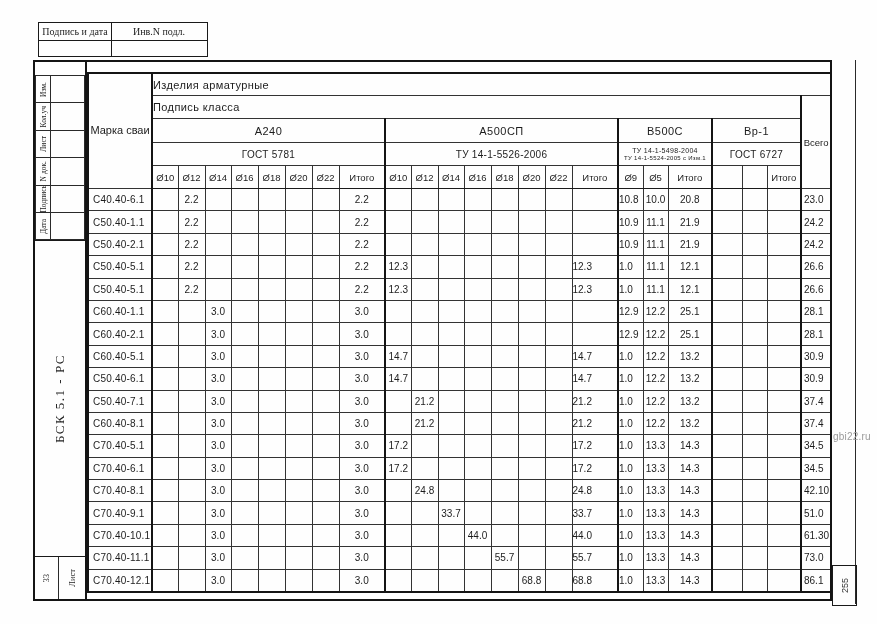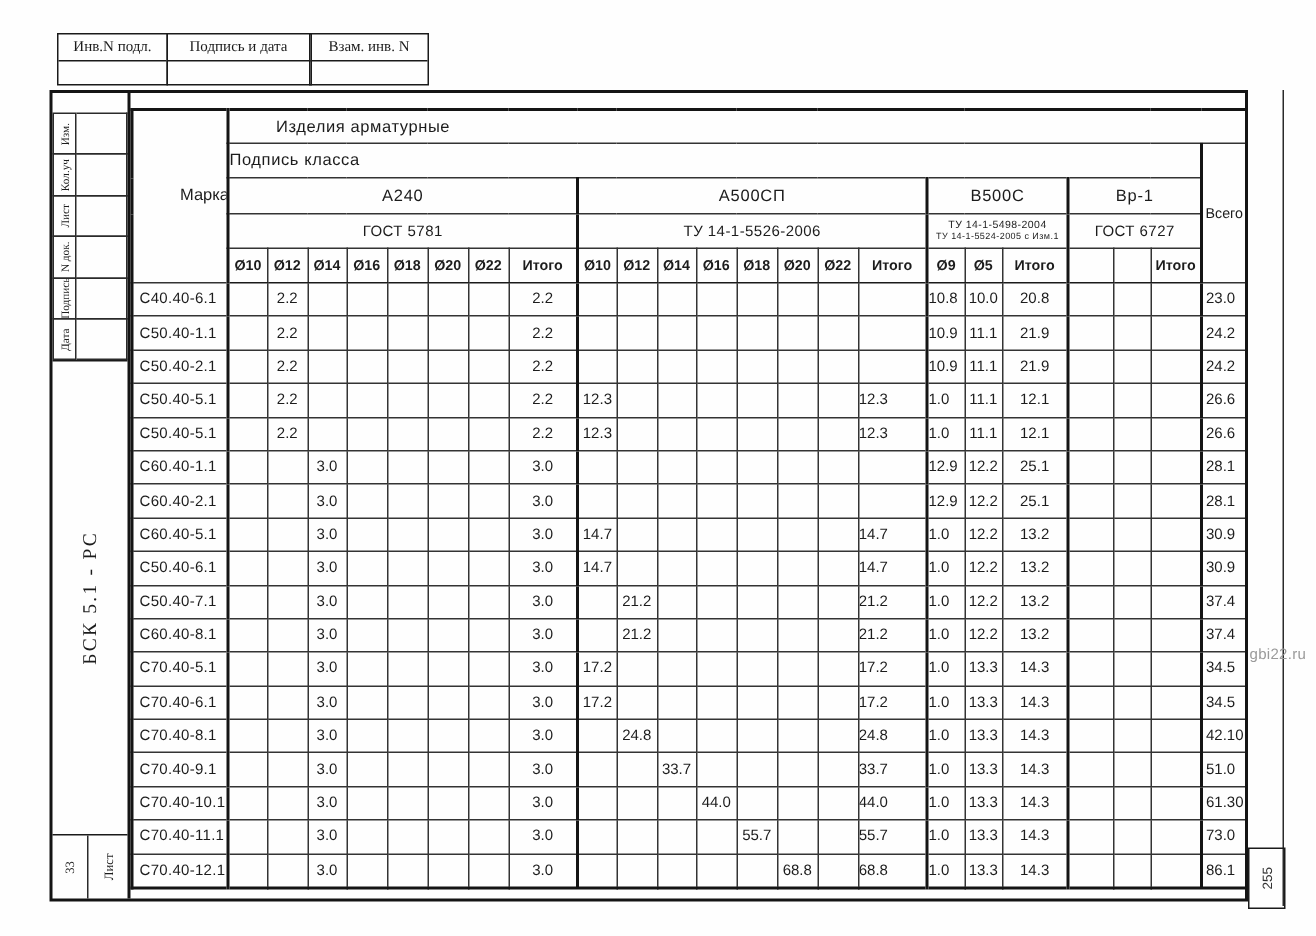--- a/index.html
+++ b/index.html
@@ -37,25 +37,25 @@
 
   .vtext{writing-mode:vertical-rl;transform:rotate(180deg);white-space:nowrap;}
 
   
   .table-zone{flex:1;position:relative;}
   table.main{border-collapse:collapse;table-layout:fixed;position:absolute;left:0;top:10px;
              width:743px;border:2px solid #141414;}
   table.main th,table.main td{border:1px solid #333;padding:0;font-weight:normal;overflow:hidden;white-space:nowrap;}
   .gb{border-right:2px solid #141414 !important;}
   th.total-h,td.total{border-left:2px solid #141414 !important;}
-  tr.h1 th{height:21px;padding-left:31px;}
+  tr.h1 th{height:21px;}
   tr.h2 th{height:22px;}
   tr.h3 th{height:23px;}
   tr.h4 th{height:22px;}
-  tr.h5 th{height:22px;border-bottom:1.5px solid #1a1a1a;font-weight:bold;}
+  tr.h5 th{height:22px;border-bottom:1.5px solid #1a1a1a;}
   .title-cell,.subtitle-cell{text-align:left;padding-left:18px;font-size:11px;letter-spacing:0.4px;}
   .marka-h{font-size:11px;text-align:center;white-space:normal;line-height:1.6;}
   .grp{font-size:11px;text-align:center;letter-spacing:0.5px;}
   .std{font-size:10px;text-align:center;letter-spacing:0.3px;}
   .std2 span{display:block;line-height:1.15;}
   .std2 .l1{font-size:7px;}
   .std2 .l2{font-size:6px;}
   .total-h{font-size:9.5px;text-align:center;margin-left:10px;}
   th.dia{font-size:9.5px;text-align:center;}
   tbody td{height:21.4px;font-size:10px;text-align:center;}
@@ -70,29 +70,25 @@
   .pagenum-box .vtext{font-size:9px;color:#333;}
   .watermark{position:absolute;left:833px;top:431px;font-size:10px;color:#9a9a9a;letter-spacing:0.2px;}
 </style>
 </head>
 <body>
 
 <div class="canvas">
 
   <div class="stamp" id="stamp-row">
       <div class="stamp-col">
-        <div class="stamp-label">Инв.N подл.</div>
-        <div class="stamp-empty"></div>
-      </div>
-      <div class="stamp-col">
         <div class="stamp-label">Подпись и дата</div>
         <div class="stamp-empty"></div>
       </div>
       <div class="stamp-col">
-        <div class="stamp-label">Взам. инв. N</div>
+        <div class="stamp-label">Инв.N подл.</div>
         <div class="stamp-empty"></div>
       </div>
     </div>
 
   <div class="frame">
     <div class="strip">
       <div class="strip-spacer"></div>
       <div id="side-rows">
           <div class="side-row">
             <span class="side-label">

